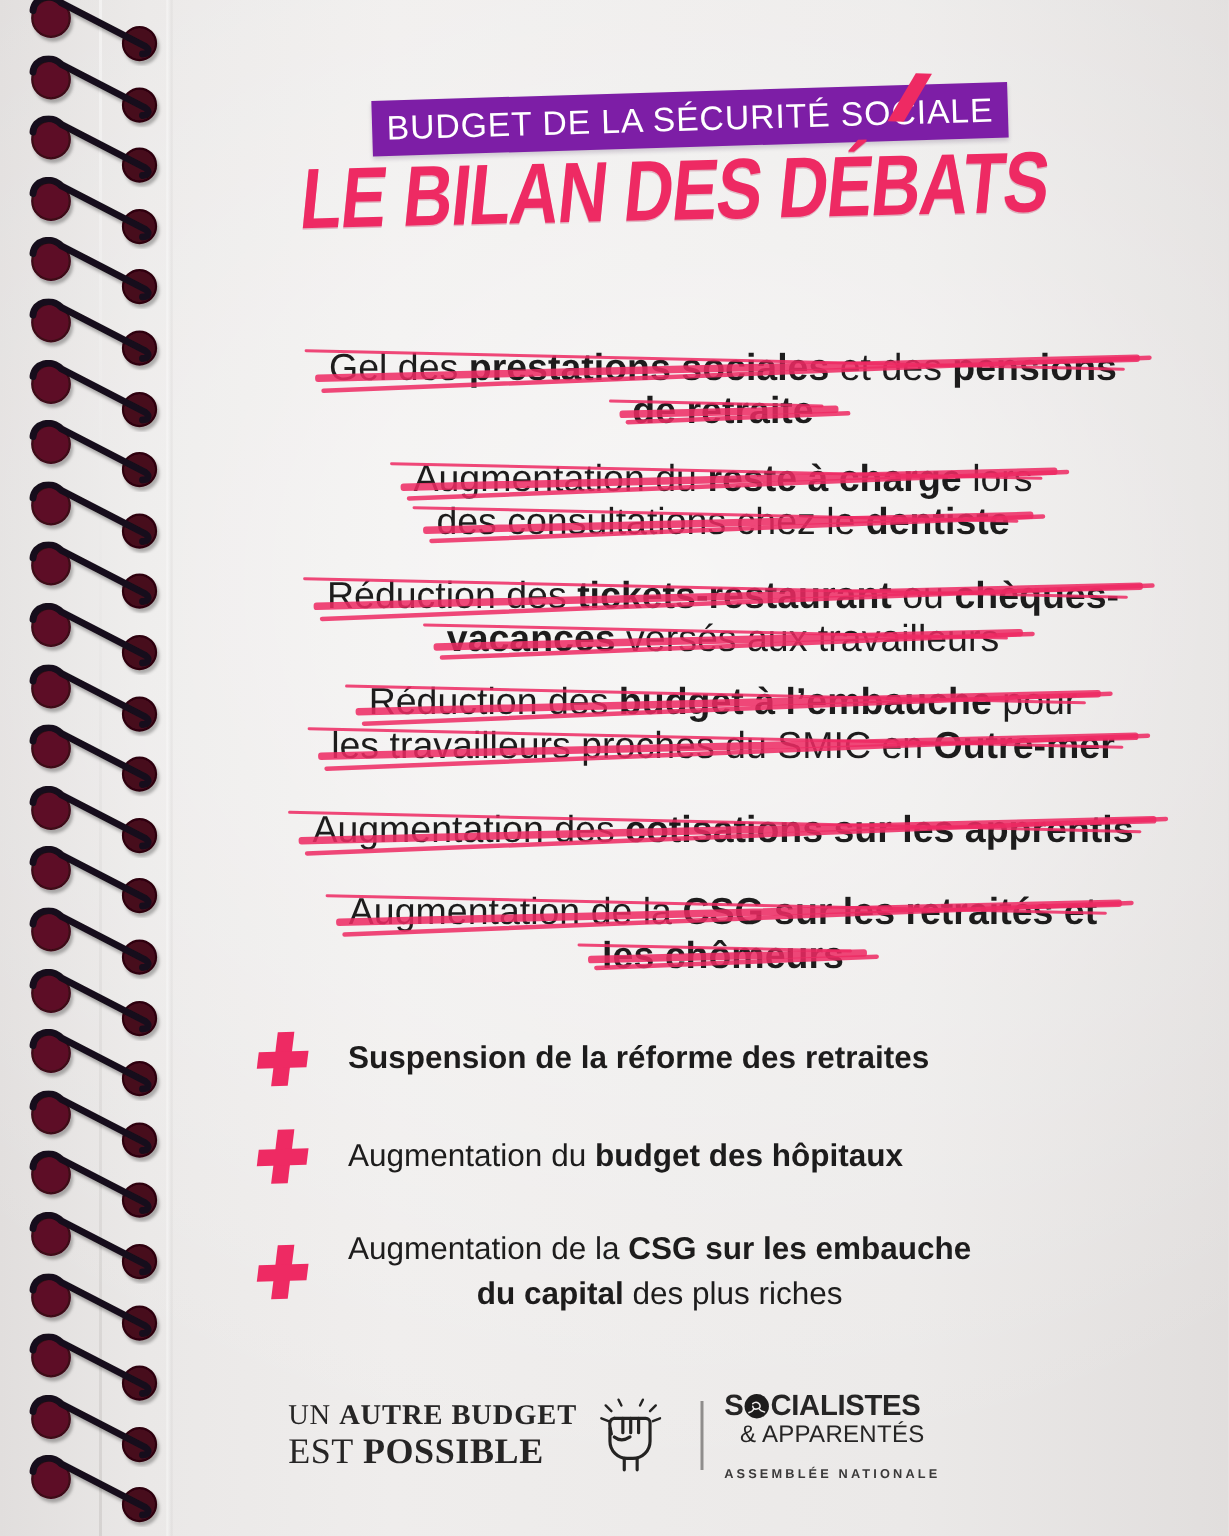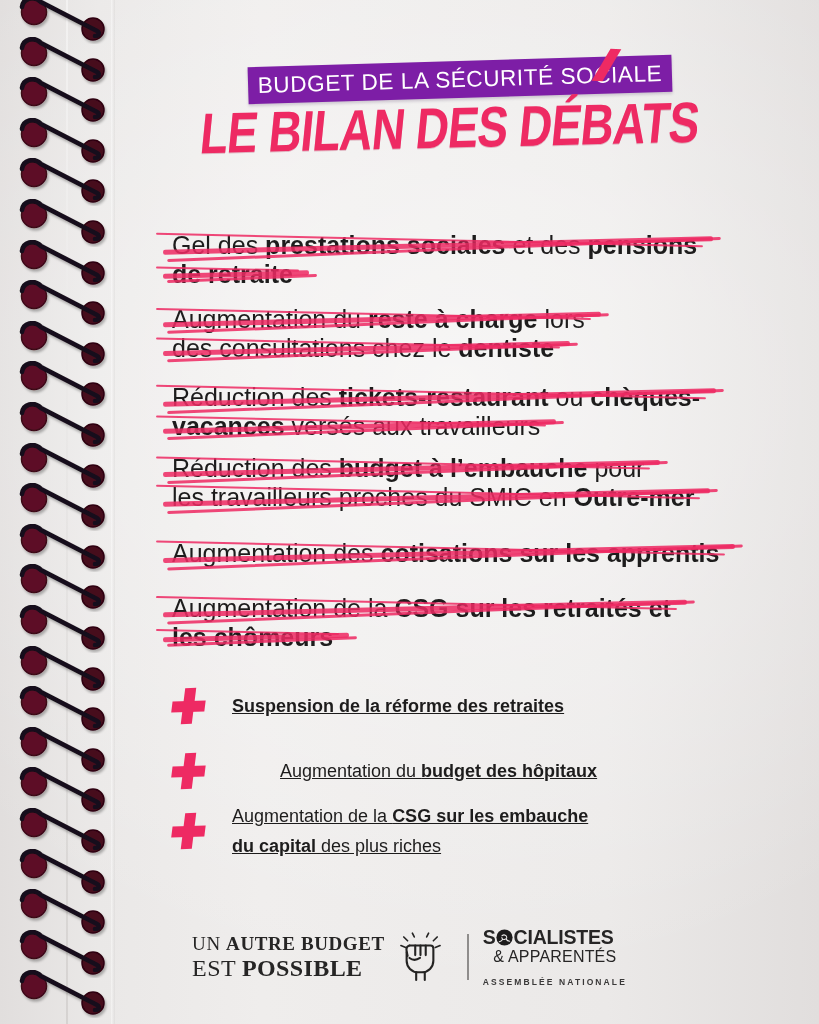--- a/index.html
+++ b/index.html
@@ -48,32 +48,32 @@
   }
   
   #list{position:absolute;left:172px;top:231px;width:620px;color:var(--ink);
         font-size:25px;line-height:29px;z-index:2;}
   .item{margin-bottom:17px;}
   .item:nth-child(1){margin-bottom:16px;}
   .item:nth-child(2){margin-bottom:20px;}
   .item:nth-child(3){margin-bottom:13px;}
   .item:nth-child(4){margin-bottom:27px;}
   .item:nth-child(5){margin-bottom:26px;}
-  .line{display:block;white-space:nowrap;}
+  .line{display:block;white-space:nowrap;text-align:center;}
   .lw{display:inline-block;position:relative;}
   .b{font-weight:700;}
   .s{position:absolute;background:var(--pink);opacity:.86;border-radius:2px;pointer-events:none;}
   .s1{left:-9px;right:-16px;top:12px;height:5px;transform:rotate(-1.4deg);}
   .s2{left:-16px;right:-6px;top:8px;height:2px;transform:rotate(1.3deg);}
   .s3{left:-5px;right:-24px;top:17px;height:2.5px;transform:rotate(-2.3deg);}
   
   #plus-list{position:absolute;left:172px;top:688px;width:620px;color:var(--ink);
-             font-size:18px;line-height:30px;z-index:2;text-decoration:underline;}
+             font-size:21px;line-height:30px;z-index:2;}
   .plus-row{display:flex;align-items:center;margin-bottom:29px;}
-  .plus-row:nth-child(2){margin-bottom:12px;gap:48px;}
+  .plus-row:nth-child(2){margin-bottom:29px;}
   .plus-icon{width:33px;height:36px;position:relative;flex:0 0 33px;margin-right:27px;
              transform:skewX(-9deg) rotate(-2deg);}
   .plus-icon::before{content:"";position:absolute;left:50%;top:0;width:11px;height:100%;
                      margin-left:-5.5px;background:var(--pink);}
   .plus-icon::after{content:"";position:absolute;top:50%;left:0;width:100%;height:11px;
                     margin-top:-5.5px;background:var(--pink);}
   .plus-text .line{white-space:nowrap;}
   
   #footer{position:absolute;left:0;right:0;top:927px;display:flex;justify-content:center;
           align-items:center;color:#262525;z-index:2;}

